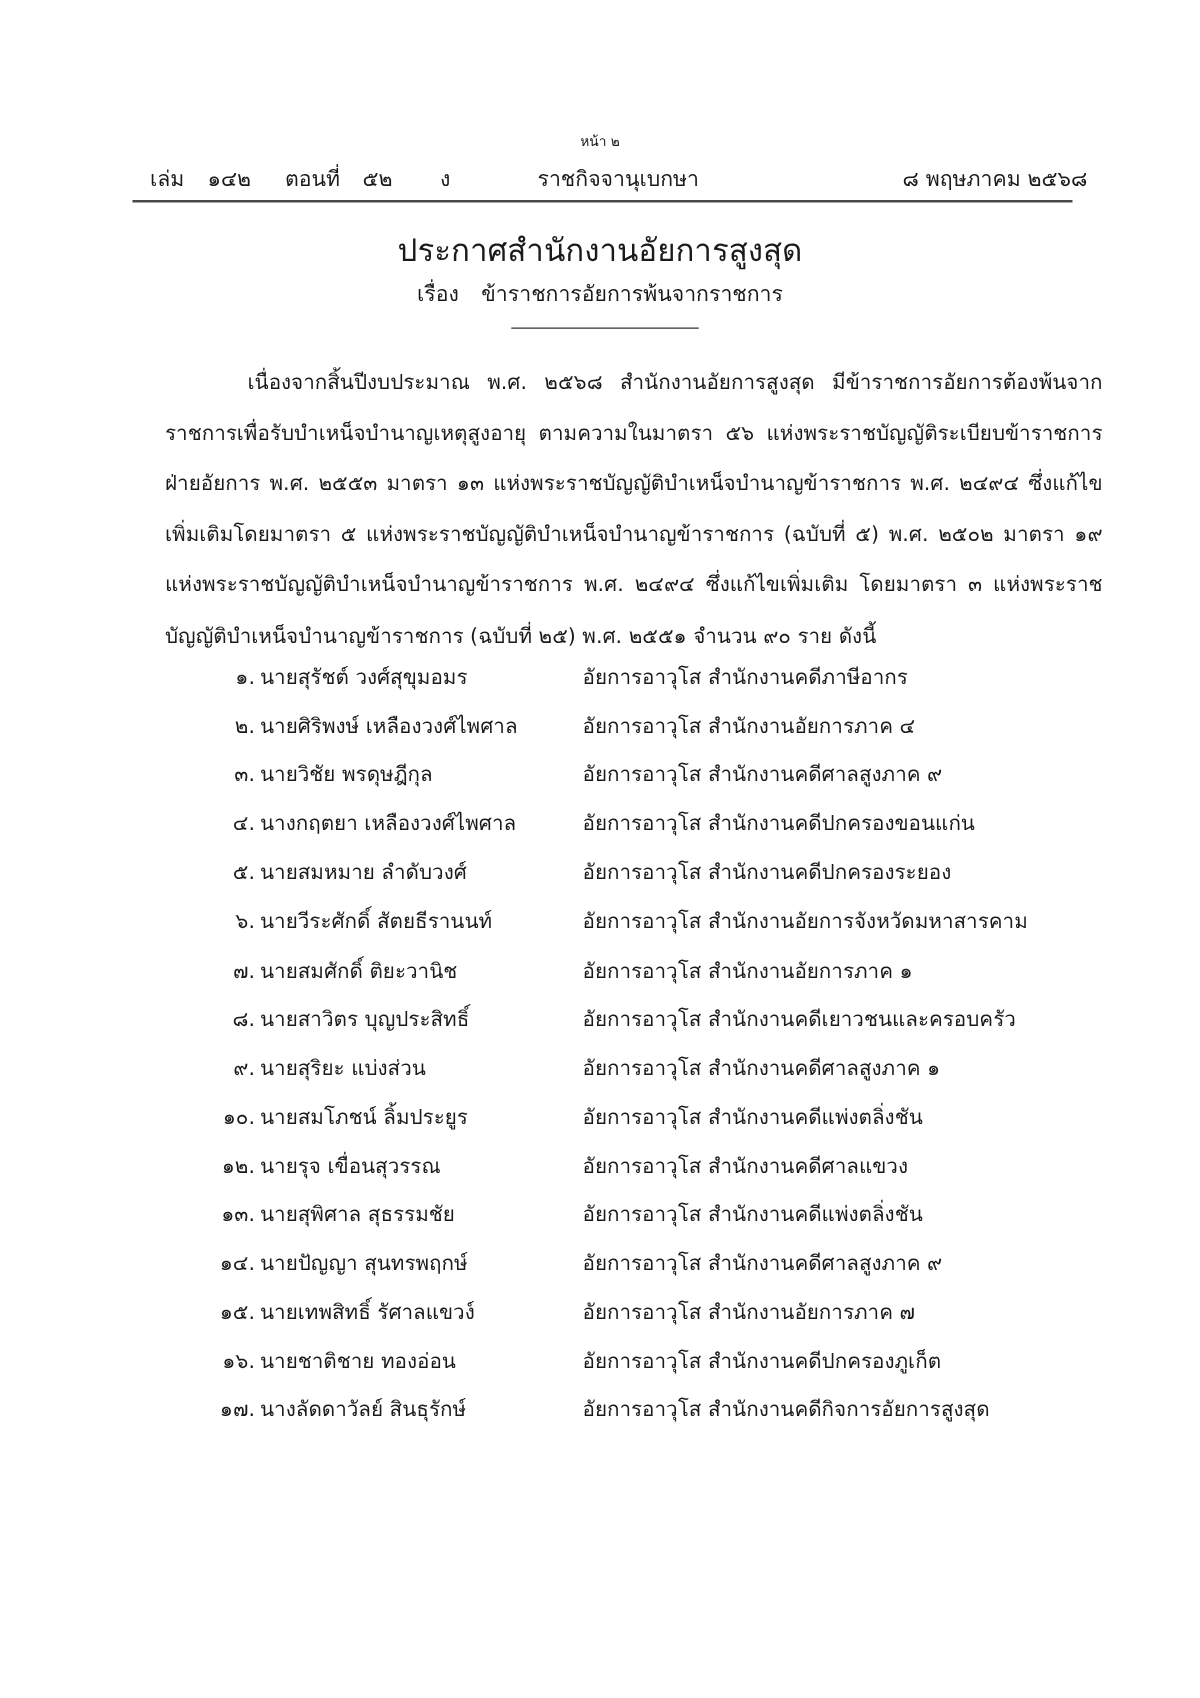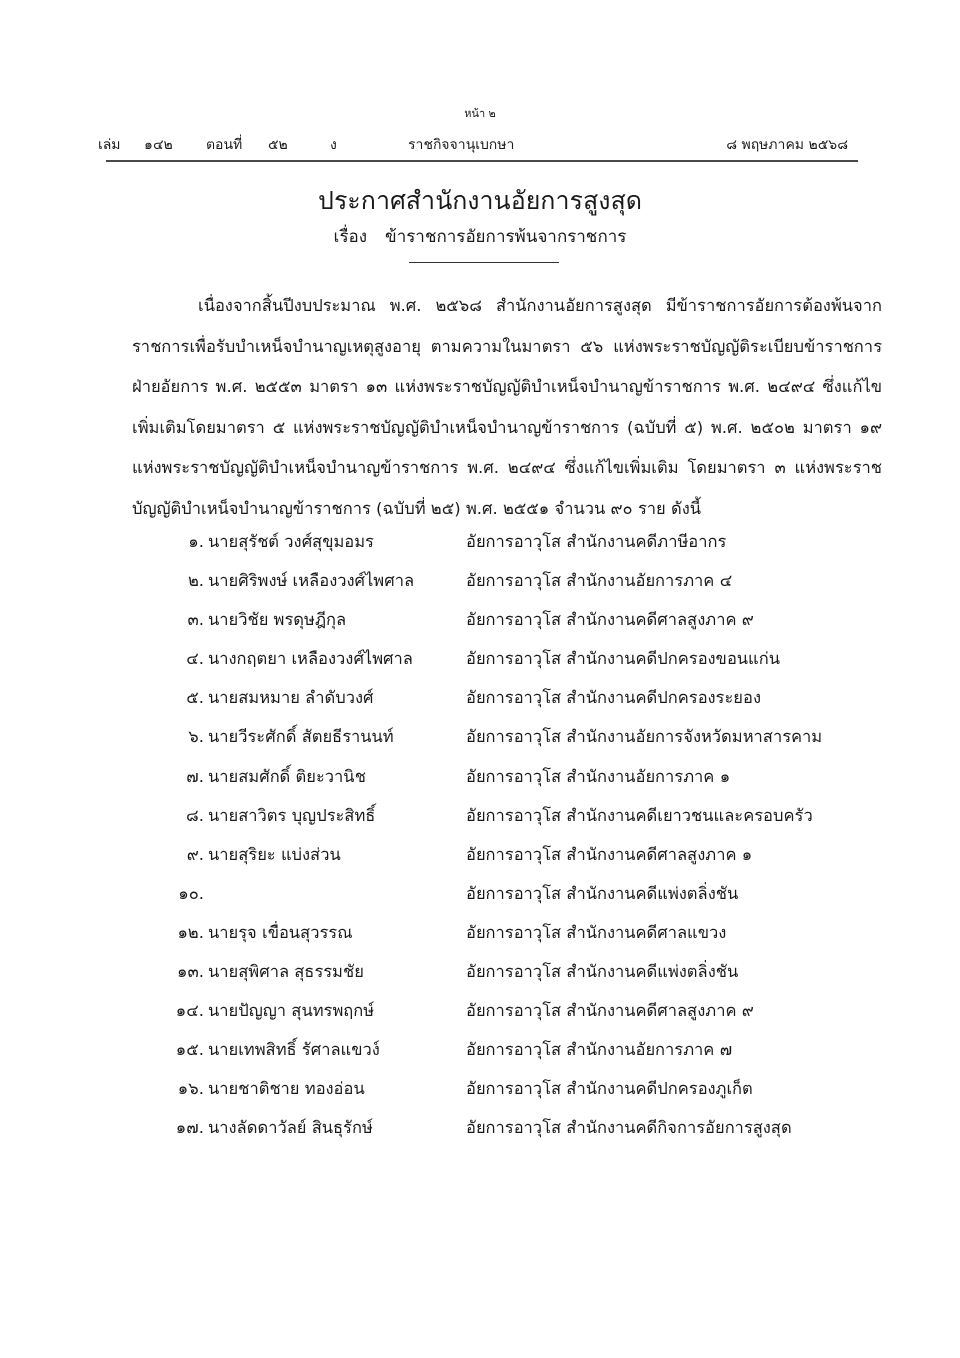--- a/index.html
+++ b/index.html
@@ -24,24 +24,24 @@
       position: absolute;
       top: 102px;
       left: 0; width: 960px;
       text-align: center;
       font-size: 11px;
       line-height: 24px;
     }
     .header-row {
       position: absolute;
       top: 132px;
-      left: 98px;
+      left: 120px;
       width: 750px;
       height: 24px;
-      font-size: 14px;
+      font-size: 17px;
       line-height: 24px;
     }
     .header-row span { position: absolute; top: 0; white-space: nowrap; }
     .h-vol-label { left: 0; }
     .h-vol { left: 46px; }
     .h-issue-label { left: 108px; }
     .h-issue { left: 170px; }
     .h-section { left: 232px; }
     .h-gazette { left: 310px; }
     .h-date { right: 0; }
@@ -188,20 +188,21 @@
         <span class="name">นายสาวิตร  บุญประสิทธิ์</span>
         <span class="position">อัยการอาวุโส  สำนักงานคดีเยาวชนและครอบครัว</span>
       </div>
     <div class="list-item">
         <span class="num">๙.</span>
         <span class="name">นายสุริยะ  แบ่งส่วน</span>
         <span class="position">อัยการอาวุโส  สำนักงานคดีศาลสูงภาค  ๑</span>
       </div>
     <div class="list-item">
         <span class="num">๑๐.</span>
+        <span class="name">นายสมโภชน์  ลิ้มประยูร</span>
         <span class="position">อัยการอาวุโส  สำนักงานคดีแพ่งตลิ่งชัน</span>
       </div>
     <div class="list-item">
         <span class="num">๑๒.</span>
         <span class="name">นายรุจ  เขื่อนสุวรรณ</span>
         <span class="position">อัยการอาวุโส  สำนักงานคดีศาลแขวง</span>
       </div>
     <div class="list-item">
         <span class="num">๑๓.</span>
         <span class="name">นายสุพิศาล  สุธรรมชัย</span>

